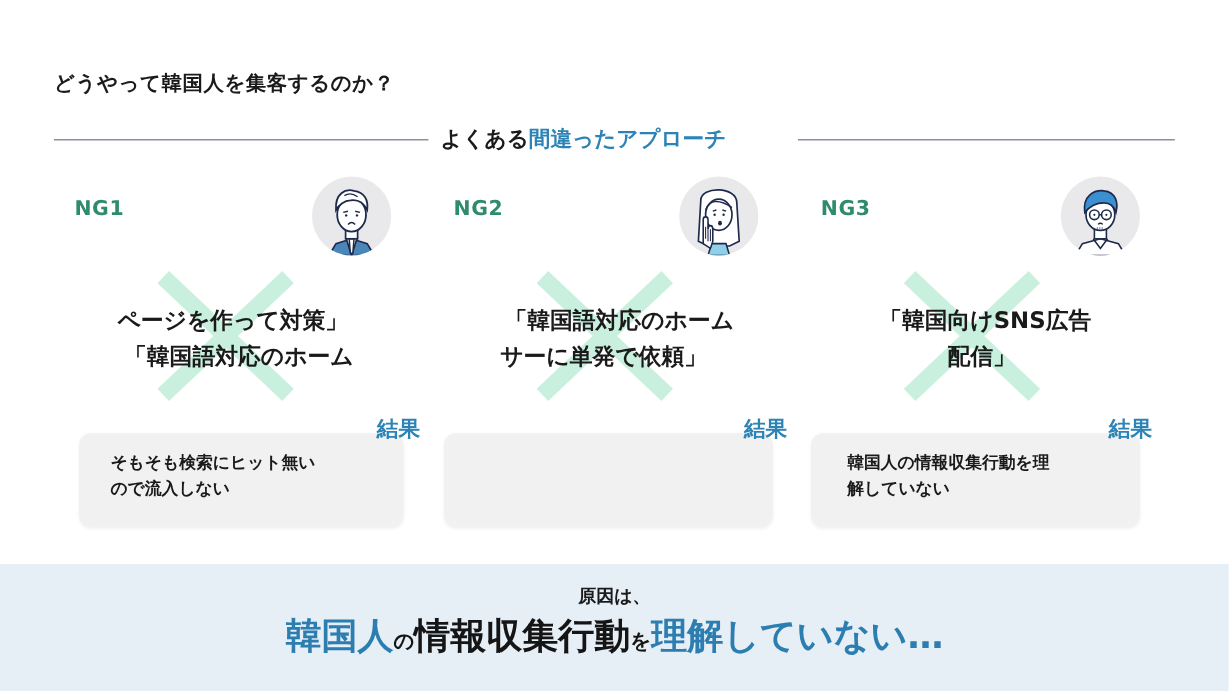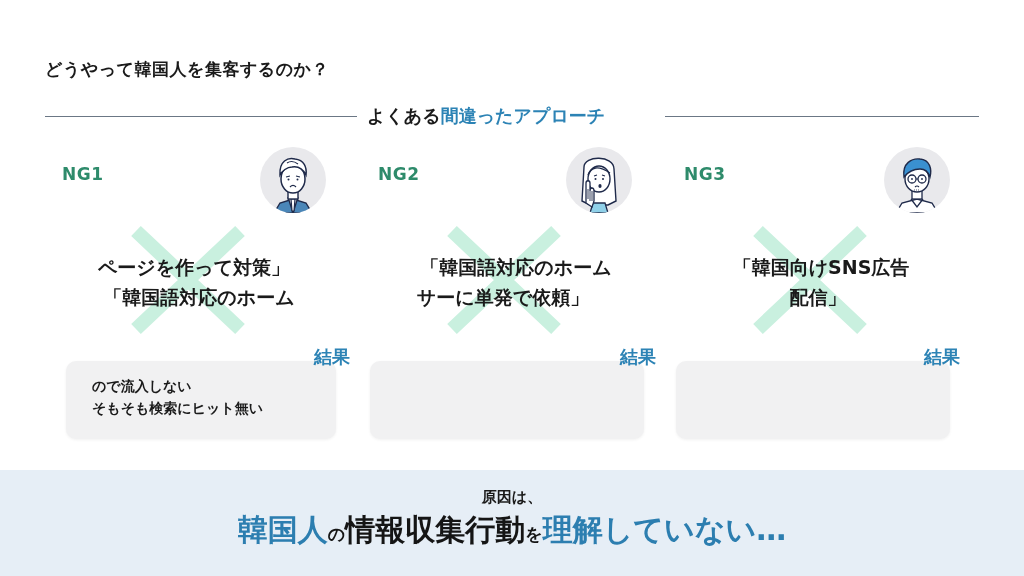--- a/index.html
+++ b/index.html
@@ -110,22 +110,22 @@
         <path d="M8 6 L112 104 M112 6 L8 104" stroke="#c9f0df" stroke-width="14" stroke-linecap="butt"></path>
       </svg>
   </div>
   <div class="quote">
     <div>ページを作って対策」</div>
     <div style="margin-left:10px;">「韓国語対応のホーム</div>
   </div>
   <div class="result-box" style="left:22px; width:270px;"></div>
   <div class="result-label" style="left:0; width:306px;">結果</div>
   <div class="result-text" style="left:48px; top:235px;">
+    <div>そもそも検索にヒット無い</div>
     <div>ので流入しない</div>
-    <div>そもそも検索にヒット無い</div>
   </div>
 </div>
 
 <div class="card" style="left:360px;">
   <div class="ng-label">NG2</div>
   <div class="avatar" style="left:206px;">
     <svg viewBox="0 0 66 66">
       <path d="M18 20 C18 8 48 8 48 22 L50 54 L42 58 L24 58 L16 54 Z" fill="#fff" stroke="#1f2a4a" stroke-width="1.4"></path>
       <path d="M24 66 L27 56 L39 56 L42 66 Z" fill="#8fd0e8" stroke="#1f2a4a" stroke-width="1.3"></path>
       <ellipse cx="33" cy="32" rx="11" ry="13" fill="#fff" stroke="#1f2a4a" stroke-width="1.4"></ellipse>
@@ -173,20 +173,24 @@
     <svg viewBox="0 0 120 110">
         <path d="M8 6 L112 104 M112 6 L8 104" stroke="#c9f0df" stroke-width="14" stroke-linecap="butt"></path>
       </svg>
   </div>
   <div class="quote">
     <div style="margin-left:10px;">「韓国向けSNS広告</div>
     <div style="margin-left:4px;">配信」</div>
   </div>
   <div class="result-box" style="left:10px; width:274px;"></div>
   <div class="result-label" style="left:0; width:294px;">結果</div>
+  <div class="result-text" style="left:40px; top:235px;">
+    <div>韓国人の情報収集行動を理</div>
+    <div>解していない</div>
+  </div>
 </div>
 
 <div class="footer-band">
   <div class="footer-lead">原因は、</div>
   <div class="footer-conclusion">
     <span class="big-blue">韓国人</span><span class="small-dark">の</span><span class="big-dark">情報収集行動</span><span class="small-dark">を</span><span class="big-blue">理解していない…</span>
   </div>
 </div>
 
 </body></html>

